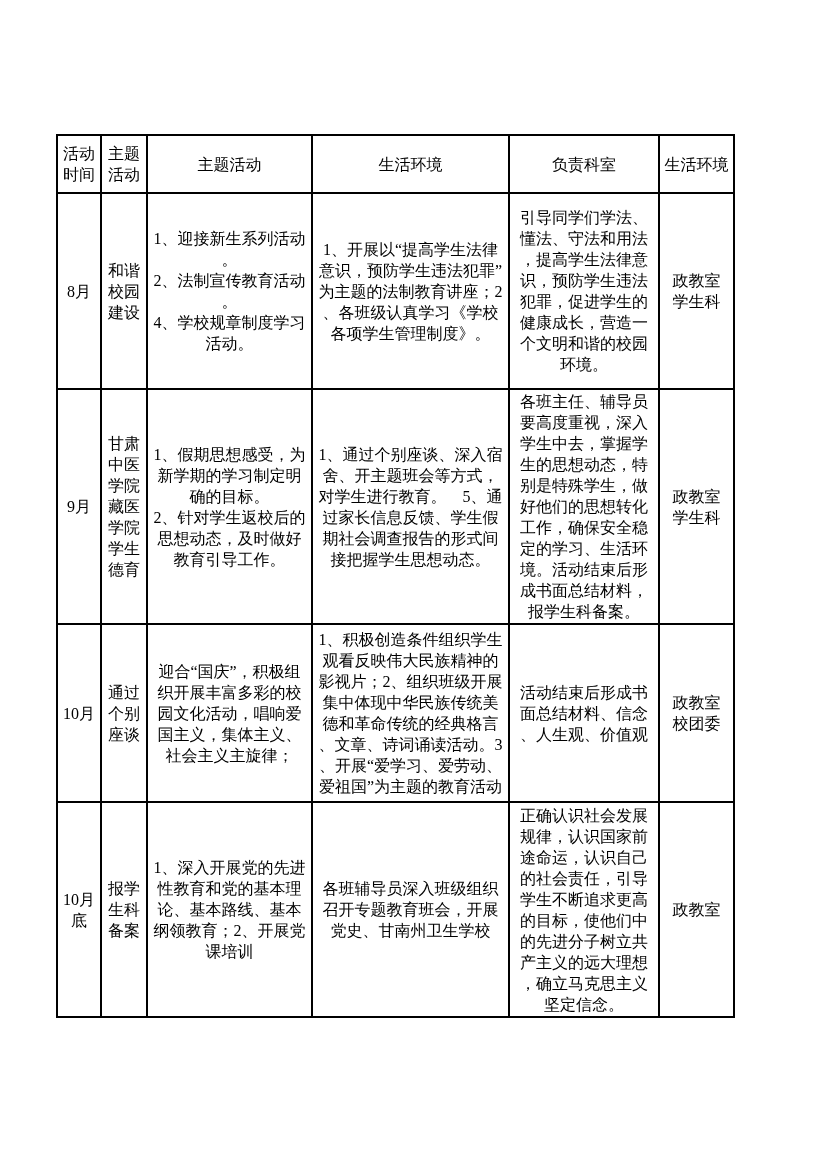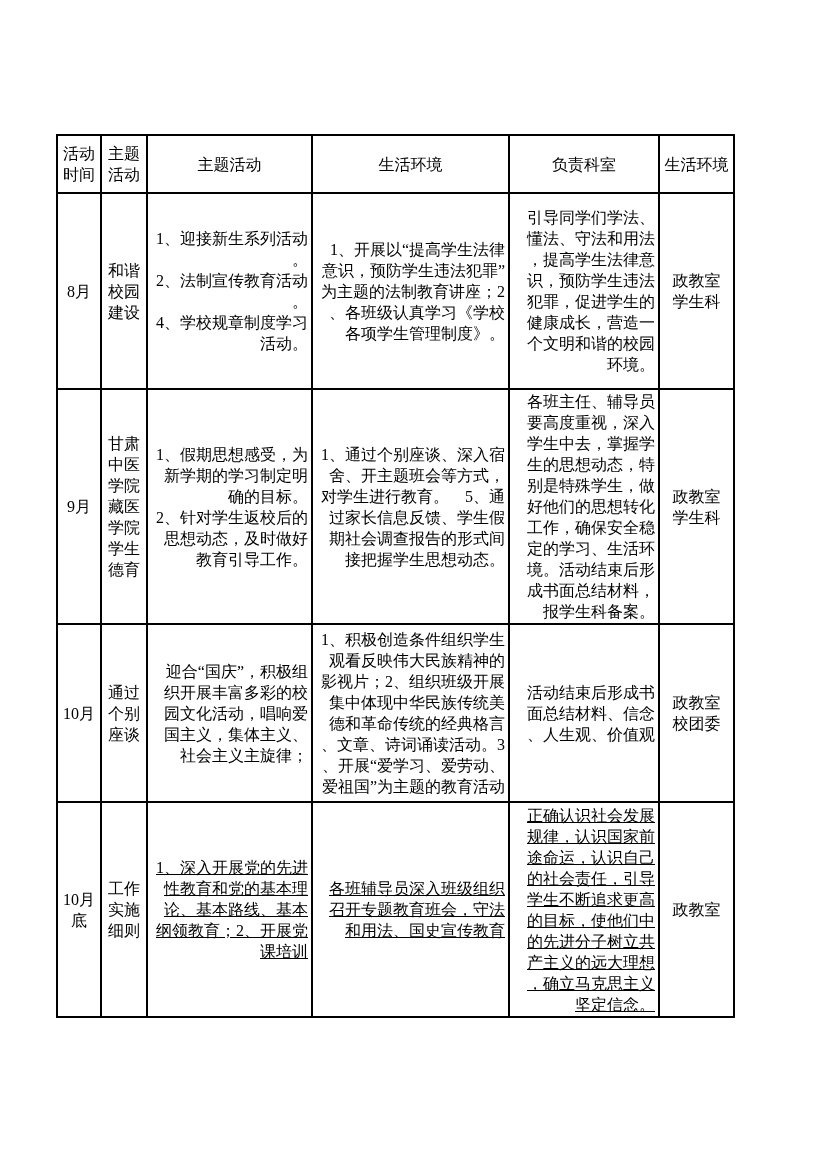--- a/index.html
+++ b/index.html
@@ -48,27 +48,27 @@
     overflow: hidden;
   }
   table.schedule thead tr { height: 58px; }
   table.schedule tbody tr:nth-child(1) { height: 196px; }
   table.schedule tbody tr:nth-child(2) { height: 228px; }
   table.schedule tbody tr:nth-child(3) { height: 178px; }
   table.schedule tbody tr:nth-child(4) { height: 215px; }
   th { text-align: center; }
   td.c-time, td.c-theme, td.c-dept { text-align: center; }
   td.para {
-    text-align: right;
+    text-align: center;
     white-space: pre-wrap;
     word-break: break-all;
     line-break: anywhere;
   }
   td.c-dept { white-space: pre-wrap; }
-  tr.center-row td.para { text-align: right; text-decoration: underline; }
+  tr.center-row td.para { text-align: center; }
 </style>
 </head>
 <body>
 
 <div class="page">
 
 
   <table class="schedule">
     <colgroup>
       <col style="width:44px">
@@ -114,22 +114,22 @@
         <td class="c-time">10月</td>
         <td class="c-theme">通过个别座谈</td>
         <td class="para">迎合“国庆”，积极组织开展丰富多彩的校园文化活动，唱响爱国主义，集体主义、社会主义主旋律；</td>
         <td class="para">1、积极创造条件组织学生观看反映伟大民族精神的影视片；2、组织班级开展集中体现中华民族传统美德和革命传统的经典格言、文章、诗词诵读活动。3、开展“爱学习、爱劳动、爱祖国”为主题的教育活动</td>
         <td class="para">活动结束后形成书面总结材料、信念、人生观、价值观</td>
         <td class="c-dept">政教室
 校团委</td>
       </tr>
       <tr class="center-row">
         <td class="c-time">10月底</td>
-        <td class="c-theme">工作实施细则</td>
+        <td class="c-theme">报学生科备案</td>
         <td class="para">1、深入开展党的先进性教育和党的基本理论、基本路线、基本纲领教育；2、开展党课培训</td>
-        <td class="para">各班辅导员深入班级组织召开专题教育班会，守法和用法、国史宣传教育</td>
+        <td class="para">各班辅导员深入班级组织召开专题教育班会，开展党史、甘南州卫生学校</td>
         <td class="para">正确认识社会发展规律，认识国家前途命运，认识自己的社会责任，引导学生不断追求更高的目标，使他们中的先进分子树立共产主义的远大理想，确立马克思主义坚定信念。</td>
         <td class="c-dept">政教室</td>
       </tr>
     </tbody>
   </table>
 
 </div>
 
 </body></html>

